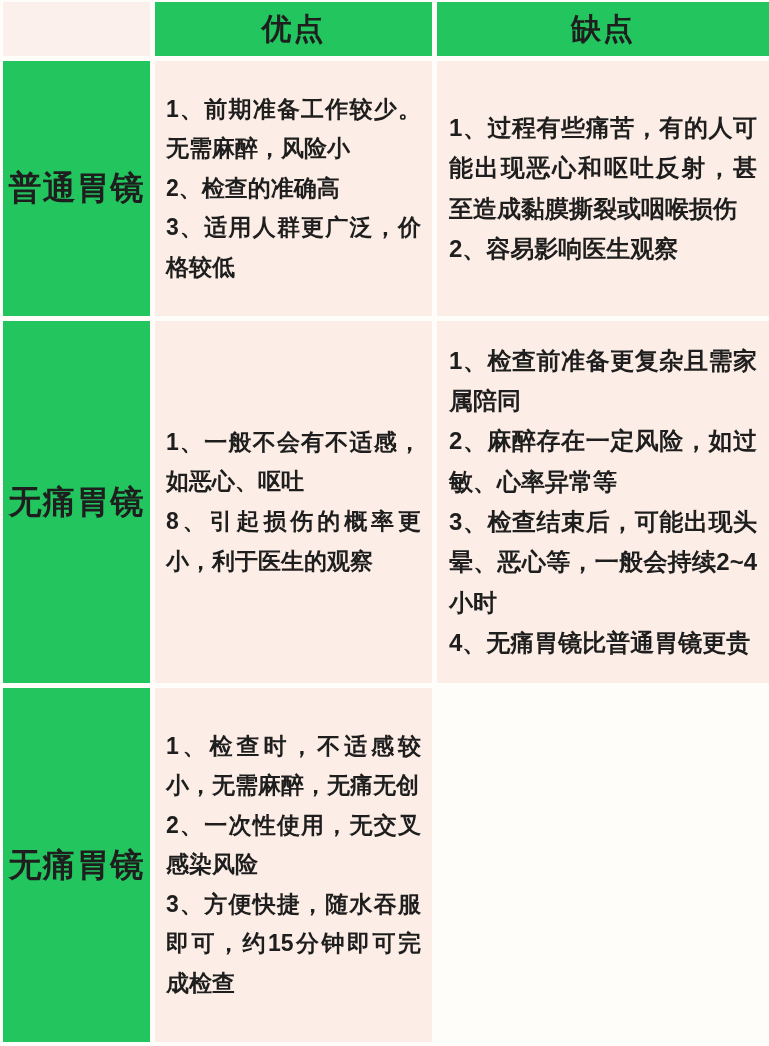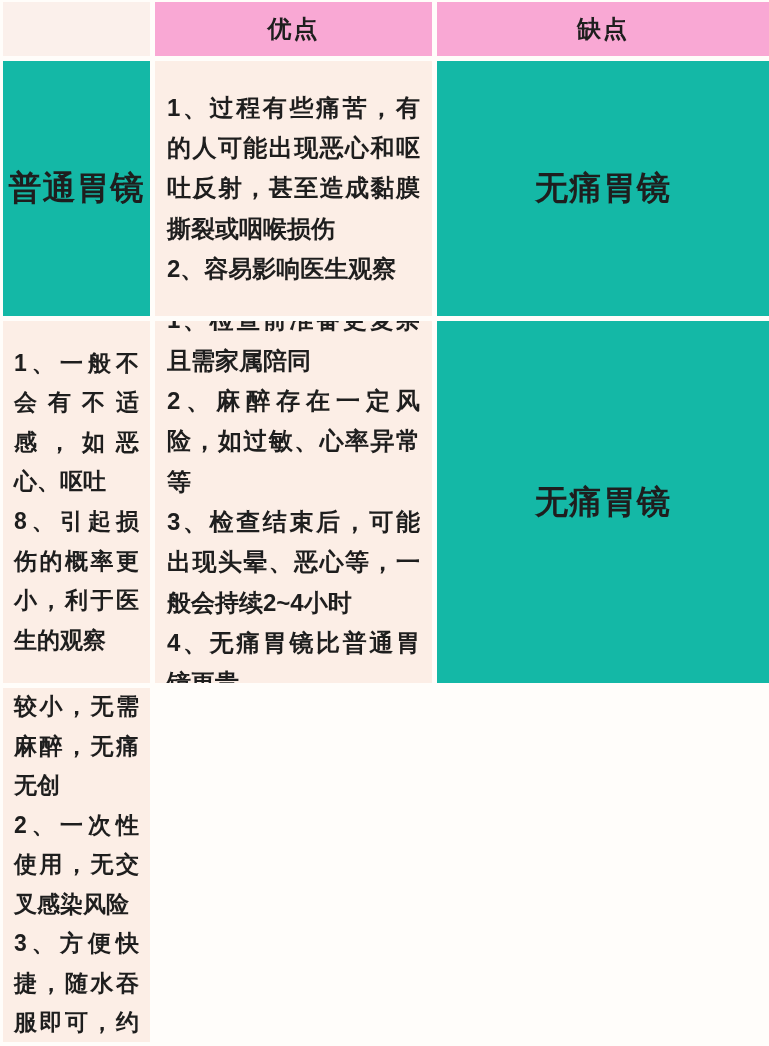--- a/index.html
+++ b/index.html
@@ -11,26 +11,26 @@
     grid-template-columns:147px 277px 332px;
     grid-template-rows:54px 255px 362px 354px;
     gap:5px;
     padding:2px 0 4px 3px;
     font-family:"Liberation Sans","DejaVu Sans",sans-serif;
     color:#1e1e1e;
   }
   .cell{box-sizing:border-box;overflow:hidden;}
   .corner{background:#fbf0eb;}
   .head{
-    background:#f9a8d4;
+    background:#22c55e;
     display:flex;align-items:center;justify-content:center;
-    font-size:24px;font-weight:bold;letter-spacing:2px;
+    font-size:30px;font-weight:bold;letter-spacing:2px;
   }
   .rowlabel{
-    background:#14b8a6;
+    background:#22c55e;
     display:flex;align-items:center;justify-content:center;
     font-size:33px;font-weight:bold;letter-spacing:1px;
   }
   .content{
     background:#fceee6;
     display:flex;flex-direction:column;justify-content:center;
     padding:10px 11px;
     font-size:23px;font-weight:600;
     line-height:1.72;
     text-align:justify;
@@ -42,20 +42,25 @@
 </head>
 <body>
 
 <div class="page">
 
   <div class="cell corner"></div>
   <div class="cell head">优点</div>
   <div class="cell head">缺点</div>
 
   <div class="cell rowlabel">普通胃镜</div>
+  <div class="cell content pros">
+    <p>1、前期准备工作较少。无需麻醉，风险小</p>
+    <p>2、检查的准确高</p>
+    <p>3、适用人群更广泛，价格较低</p>
+  </div>
   <div class="cell content cons">
     <p>1、过程有些痛苦，有的人可能出现恶心和呕吐反射，甚至造成黏膜撕裂或咽喉损伤</p>
     <p>2、容易影响医生观察</p>
   </div>
 
   <div class="cell rowlabel">无痛胃镜</div>
   <div class="cell content pros">
     <p>1、一般不会有不适感，如恶心、呕吐</p>
     <p>8、引起损伤的概率更小，利于医生的观察</p>
   </div>

